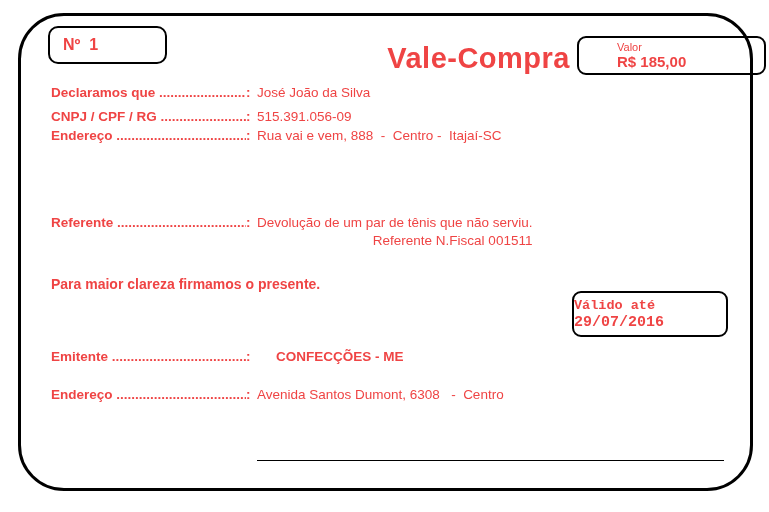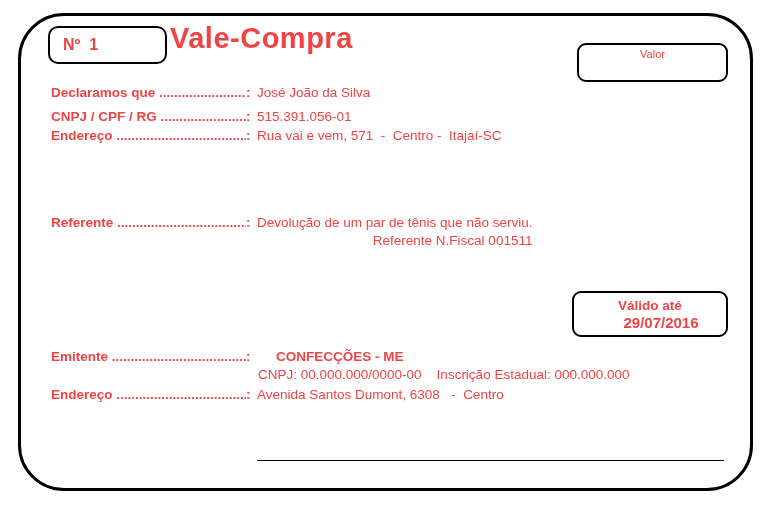--- a/index.html
+++ b/index.html
@@ -11,77 +11,78 @@
     position:absolute;left:18px;top:13px;width:729px;height:472px;
     border:3px solid #000;border-radius:46px;
   }
   .numbox{
     position:absolute;left:48px;top:26px;width:102px;height:34px;
     border:2px solid #000;border-radius:10px;
     display:flex;align-items:center;padding-left:13px;
     font-weight:bold;font-size:16px;white-space:pre;
   }
   .title{
-    position:absolute;left:170px;top:20px;width:400px;text-align:left;
+    position:absolute;left:170px;top:40px;width:400px;text-align:right;
     font-size:29px;font-weight:bold;letter-spacing:.5px;line-height:36px;
   }
   .valuebox{
-    position:absolute;left:577px;top:43px;width:147px;height:32px;
-    border:2px solid #000;border-radius:9px;text-align:center;padding-top:3px;
+    position:absolute;left:577px;top:36px;width:147px;height:32px;
+    border:2px solid #000;border-radius:9px;text-align:left;padding-top:3px;padding-left:38px;
   }
   .valuebox .vlabel{font-size:11px;line-height:13px;}
   .valuebox .vamount{font-size:15px;font-weight:bold;line-height:16px;}
   .row{position:absolute;left:51px;font-size:13.5px;line-height:18px;}
   .lbl{display:inline-block;width:195px;overflow:hidden;font-weight:bold;vertical-align:top;white-space:pre;}
   .colon{display:inline-block;width:11px;font-weight:bold;vertical-align:top;}
   .val{display:inline-block;vertical-align:top;white-space:pre;text-align:right;}
   .bold{font-weight:bold;margin-left:19px;}
   .statement{position:absolute;left:51px;top:276px;font-size:14px;font-weight:bold;}
   .dateline{position:absolute;left:150px;top:309px;font-size:14px;white-space:pre;}
   .validbox{
     position:absolute;left:572px;top:291px;width:152px;height:38px;
-    border:2px solid #000;border-radius:9px;text-align:center;padding-top:4px;
+    border:2px solid #000;border-radius:9px;text-align:left;padding-top:4px;font-family:Liberation Mono, monospace;
   }
   .validbox .vlabel{font-size:13.5px;font-weight:bold;line-height:17px;}
-  .validbox .vdate{font-size:15px;font-weight:bold;line-height:17px;margin-left:22px;}
+  .validbox .vdate{font-size:15px;font-weight:bold;line-height:17px;}
   .subrow{position:absolute;left:258px;font-size:13.5px;white-space:pre;}
   .sigline{position:absolute;left:257px;top:460px;width:467px;border-top:1.5px solid #000;}
 </style>
 </head>
 <body>
 
 <div class="sheet">
   <div class="frame"></div>
 
   <div class="numbox"><span>Nº  1</span></div>
 
   <div class="title">Vale-Compra</div>
 
   <div class="valuebox">
     <div class="vlabel">Valor</div>
+    <div class="vamount">R$ 185,00</div>
   </div>
 
   <div class="row" style="top:84px"><span class="lbl">Declaramos que ..............................</span><span class="colon">:</span><span class="val">José João da Silva</span></div>
 
-  <div class="row" style="top:108px"><span class="lbl">CNPJ / CPF / RG ...........................</span><span class="colon">:</span><span class="val">515.391.056-01</span></div>
+  <div class="row" style="top:108px"><span class="lbl">CNPJ / CPF / RG ...........................</span><span class="colon">:</span><span class="val">515.391.056-09</span></div>
 
-  <div class="row" style="top:127px"><span class="lbl">Endereço ..................................................</span><span class="colon">:</span><span class="val">Rua vai e vem, 571  -  Centro -  Itajaí-SC</span></div>
+  <div class="row" style="top:127px"><span class="lbl">Endereço ..................................................</span><span class="colon">:</span><span class="val">Rua vai e vem, 888  -  Centro -  Itajaí-SC</span></div>
 
 
   <div class="row" style="top:214px"><span class="lbl">Referente ..................................................</span><span class="colon">:</span><span class="val">Devolução de um par de tênis que não serviu.
 Referente N.Fiscal 001511</span></div>
 
+  <div class="statement">Para maior clareza firmamos o presente.</div>
 
 
   <div class="validbox">
     <div class="vlabel">Válido até</div>
     <div class="vdate">29/07/2016</div>
   </div>
 
   <div class="row" style="top:348px"><span class="lbl">Emitente ...................................................</span><span class="colon">:</span><span class="val bold">CONFECÇÕES - ME</span></div>
 
-  <div class="subrow" style="top:367px">CNPJ: 00.000.000/0000-00    Inscrição Estadual: 000.000.000</div>
 
   <div class="row" style="top:386px"><span class="lbl">Endereço ..................................................</span><span class="colon">:</span><span class="val">Avenida Santos Dumont, 6308   -  Centro</span></div>
 
 
   <div class="sigline"></div>
 </div>
 
 </body></html>

